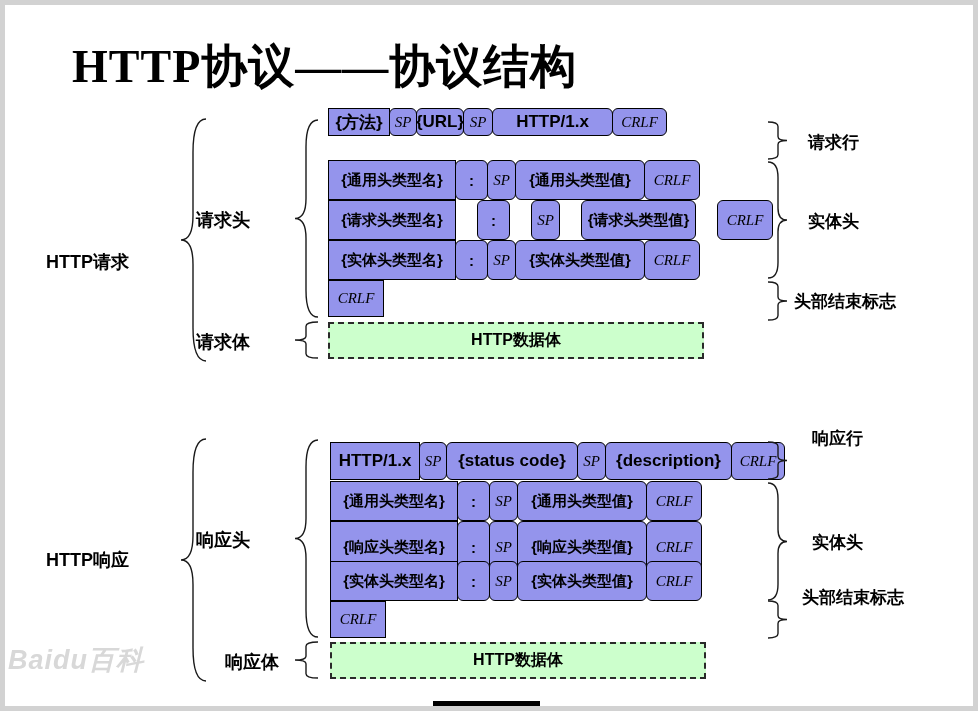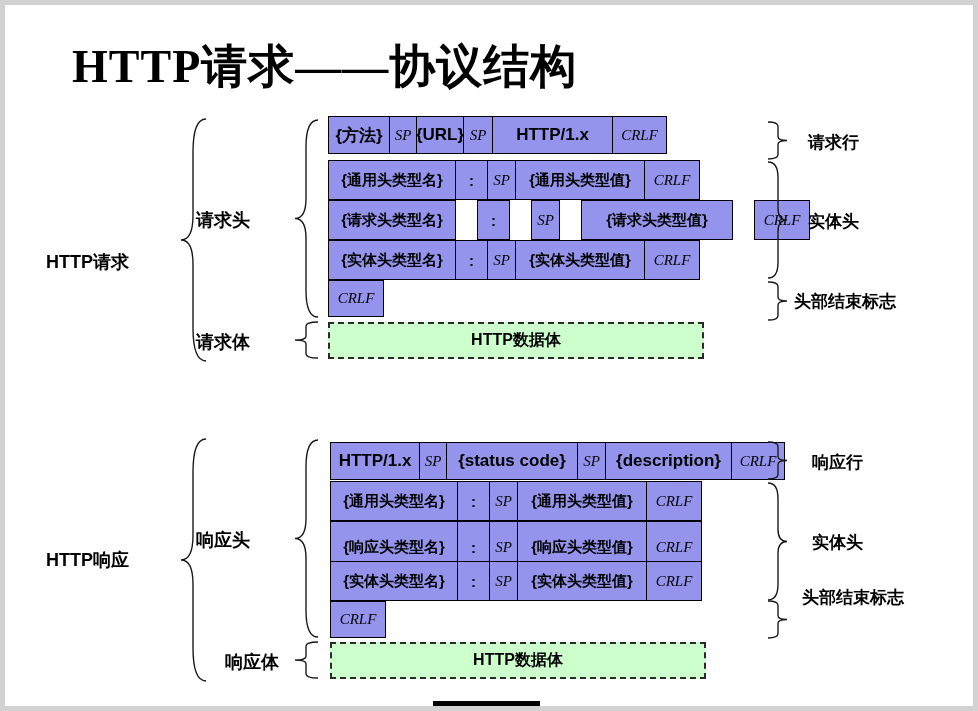--- a/index.html
+++ b/index.html
@@ -7,73 +7,73 @@
          font-family:"Liberation Sans",sans-serif;color:#000;}
   .frame{position:absolute;inset:0;border:5px solid #d2d2d2;box-sizing:border-box;pointer-events:none;}
   .title{position:absolute;left:72px;top:36px;margin:0;font-family:"Liberation Serif",serif;
          font-weight:700;font-size:46px;letter-spacing:1px;color:#000;}
   .side-label{position:absolute;font-size:18px;font-weight:600;white-space:nowrap;}
   .anno-label{position:absolute;font-size:17px;font-weight:600;white-space:nowrap;}
   .row{position:absolute;display:flex;}
   .cell{height:100%;box-sizing:border-box;background:#9494ec;border:1px solid #000;
         display:flex;align-items:center;justify-content:center;
         font-weight:bold;font-size:15px;color:#000;white-space:nowrap;}
-  .cell + .cell{margin-left:-1px;}
+  .cell + .cell{margin-left:-1px;border-radius:6px;}
   .cell.it{font-family:"Liberation Serif",serif;font-style:italic;font-weight:normal;font-size:15px;}
   .cell.big{font-size:17px;}
   .databody{position:absolute;box-sizing:border-box;background:#ccffcc;border:2px dashed #2a2a2a;
             display:flex;align-items:center;justify-content:center;font-weight:bold;font-size:16px;}
   .brace{position:absolute;overflow:visible;}
   .watermark{position:absolute;left:8px;top:642px;font-size:27px;font-weight:bold;font-style:italic;
              color:#d8d8d8;letter-spacing:1px;}
   .bottom-bar{position:absolute;left:433px;top:701px;width:107px;height:10px;background:#000;}
 </style>
 </head>
 <body>
 
 <div class="stage">
 
-  <h1 class="title">HTTP请求——协议结构</h1>
+  <h1 class="title">HTTP协议——协议结构</h1>
 
   <div class="side-label" style="left:46px;top:250px;">HTTP请求</div>
   <svg class="brace" style="left:180px;top:118px;width:26px;height:244px;" viewBox="0 0 26 244">
       <path d="M 26,1 Q 13,1 13,34.160000000000004 L 13,97.60000000000001 Q 13,122 1,122 Q 13,122 13,146.4 L 13,209.84 Q 13,243 26,243" fill="none" stroke="#1a1a1a" stroke-width="1.4"></path>
     </svg>
 
   <div class="side-label" style="left:196px;top:208px;">请求头</div>
   <svg class="brace" style="left:294px;top:119px;width:24px;height:199px;" viewBox="0 0 24 199">
       <path d="M 24,1 Q 12,1 12,27.860000000000003 L 12,79.60000000000001 Q 12,99.5 1,99.5 Q 12,99.5 12,119.39999999999999 L 12,171.14 Q 12,198 24,198" fill="none" stroke="#1a1a1a" stroke-width="1.4"></path>
     </svg>
 
   <div class="side-label" style="left:196px;top:330px;">请求体</div>
   <svg class="brace" style="left:294px;top:321px;width:24px;height:38px;" viewBox="0 0 24 38">
       <path d="M 24,1 Q 12,1 12,5.32 L 12,15.200000000000001 Q 12,19 1,19 Q 12,19 12,22.8 L 12,32.68 Q 12,37 24,37" fill="none" stroke="#1a1a1a" stroke-width="1.4"></path>
     </svg>
 
-  <div class="row" style="left:328px;top:116px;height:38px;">
+  <div class="row" style="left:328px;top:108px;height:28px;">
     <span class="cell big" style="width:62px">{方法}</span>
     <span class="cell it" style="width:28px">SP</span>
     <span class="cell big" style="width:48px">{URL}</span>
     <span class="cell it" style="width:30px">SP</span>
     <span class="cell big" style="width:121px">HTTP/1.x</span>
     <span class="cell it" style="width:55px">CRLF</span>
   </div>
 
   <div class="row" style="left:328px;top:160px;height:40px;">
     <span class="cell" style="width:128px">{通用头类型名}</span>
     <span class="cell" style="width:33px">:</span>
     <span class="cell it" style="width:29px">SP</span>
     <span class="cell" style="width:130px">{通用头类型值}</span>
     <span class="cell it" style="width:56px">CRLF</span>
   </div>
   <div class="row" style="left:328px;top:200px;height:40px;gap:22px;">
     <span class="cell" style="width:128px">{请求头类型名}</span>
     <span class="cell" style="width:33px">:</span>
     <span class="cell it" style="width:29px">SP</span>
-    <span class="cell" style="width:152px">{请求头类型值}</span>
+    <span class="cell" style="width:115px">{请求头类型值}</span>
     <span class="cell it" style="width:56px">CRLF</span>
   </div>
   <div class="row" style="left:328px;top:240px;height:40px;">
     <span class="cell" style="width:128px">{实体头类型名}</span>
     <span class="cell" style="width:33px">:</span>
     <span class="cell it" style="width:29px">SP</span>
     <span class="cell" style="width:130px">{实体头类型值}</span>
     <span class="cell it" style="width:56px">CRLF</span>
   </div>
 
@@ -146,27 +146,28 @@
 
   <div class="row" style="left:330px;top:601px;height:37px;">
     <span class="cell it" style="width:56px">CRLF</span>
   </div>
 
   <div class="databody" style="left:330px;top:642px;width:376px;height:37px;">HTTP数据体</div>
 
   <svg class="brace" style="left:768px;top:441px;width:20px;height:39px;" viewBox="0 0 20 39">
       <path d="M 0,1 Q 10,1 10,5.460000000000001 L 10,15.600000000000001 Q 10,19.5 19,19.5 Q 10,19.5 10,23.4 L 10,33.54 Q 10,38 0,38" fill="none" stroke="#1a1a1a" stroke-width="1.4"></path>
     </svg>
-  <div class="anno-label" style="left:812px;top:451px;">响应行</div>
+  <div class="anno-label" style="left:812px;top:427px;">响应行</div>
 
   <svg class="brace" style="left:768px;top:482px;width:20px;height:119px;" viewBox="0 0 20 119">
       <path d="M 0,1 Q 10,1 10,16.66 L 10,47.6 Q 10,59.5 19,59.5 Q 10,59.5 10,71.39999999999999 L 10,102.34 Q 10,118 0,118" fill="none" stroke="#1a1a1a" stroke-width="1.4"></path>
     </svg>
   <div class="anno-label" style="left:812px;top:531px;">实体头</div>
 
   <svg class="brace" style="left:768px;top:600px;width:20px;height:39px;" viewBox="0 0 20 39">
       <path d="M 0,1 Q 10,1 10,5.460000000000001 L 10,15.600000000000001 Q 10,19.5 19,19.5 Q 10,19.5 10,23.4 L 10,33.54 Q 10,38 0,38" fill="none" stroke="#1a1a1a" stroke-width="1.4"></path>
     </svg>
   <div class="anno-label" style="left:802px;top:586px;">头部结束标志</div>
 
+  <div class="watermark">Baidu百科</div>
   <div class="bottom-bar"></div>
   <div class="frame"></div>
 </div>
 
 </body></html>

